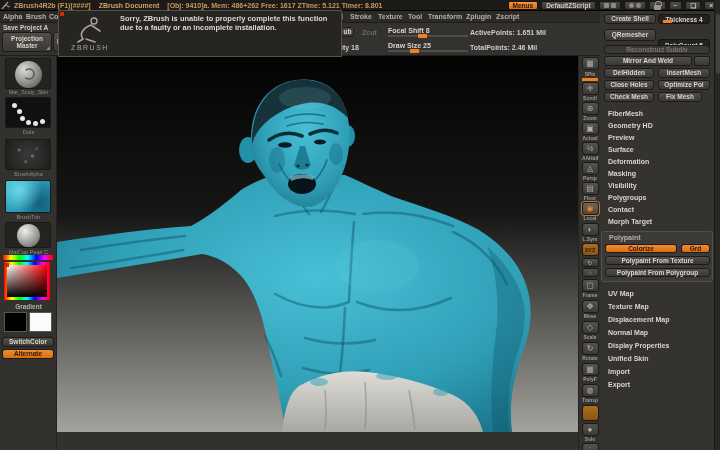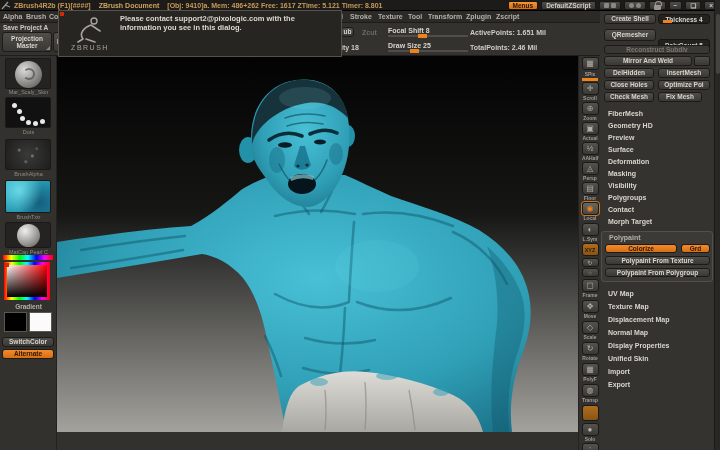--- a/index.html
+++ b/index.html
@@ -188,21 +188,21 @@
   <div class="dialog">
     <span class="alertdot"></span>
     <div class="dlg-logo">
       <svg width="34" height="26" viewBox="0 0 34 26">
         <circle cx="21" cy="4" r="3" fill="none" stroke="#a8a49c" stroke-width="1.4"></circle>
         <path d="M18,8 C10,11 6,17 10,22 M18,8 L27,14 M13,22 L22,25 M10,22 L5,25" fill="none" stroke="#a8a49c" stroke-width="1.6" stroke-linecap="round"></path>
       </svg>
       <span class="brand">ZBRUSH</span>
     </div>
     <div class="dlg-text">
-      <p>Please contact support2@pixologic.com with the information you see in this dialog.</p>
+      <p>Sorry, ZBrush is unable to properly complete this function due to a faulty or an incomplete installation.</p>
     </div>
   </div>
 
   <div class="leftshelf">
 
     <div class="thumb" style="top:2px; height:31px;">
       <span class="sphere" style="left:9px; top:2px; width:27px; height:27px;
         background:radial-gradient(circle at 35% 32%, #dcdcda, #8d8c89 55%, #4c4b49);"></span>
       <span class="sphere" style="left:17px; top:9px; width:12px; height:12px;
         border:2px solid rgba(70,70,68,.65); border-left-color:transparent;"></span>

